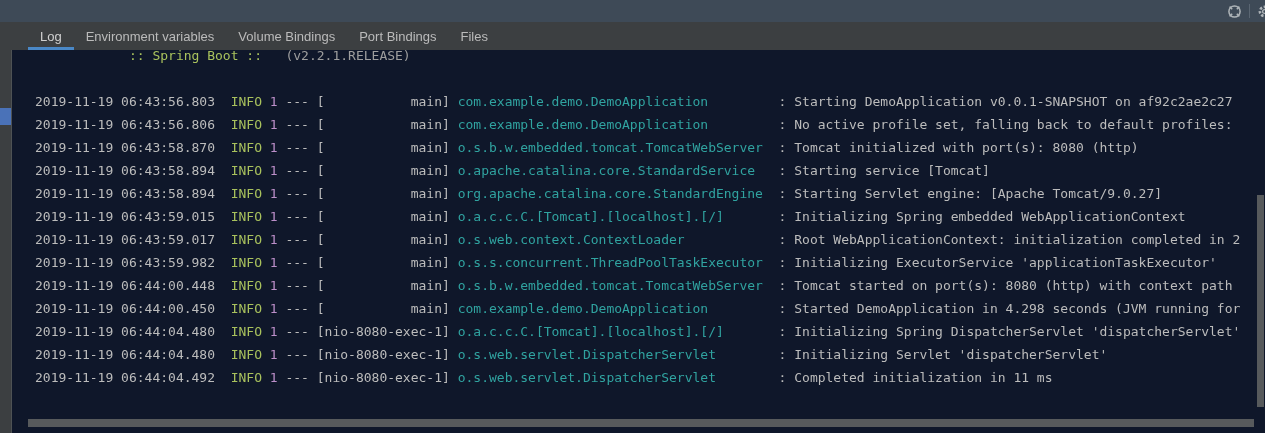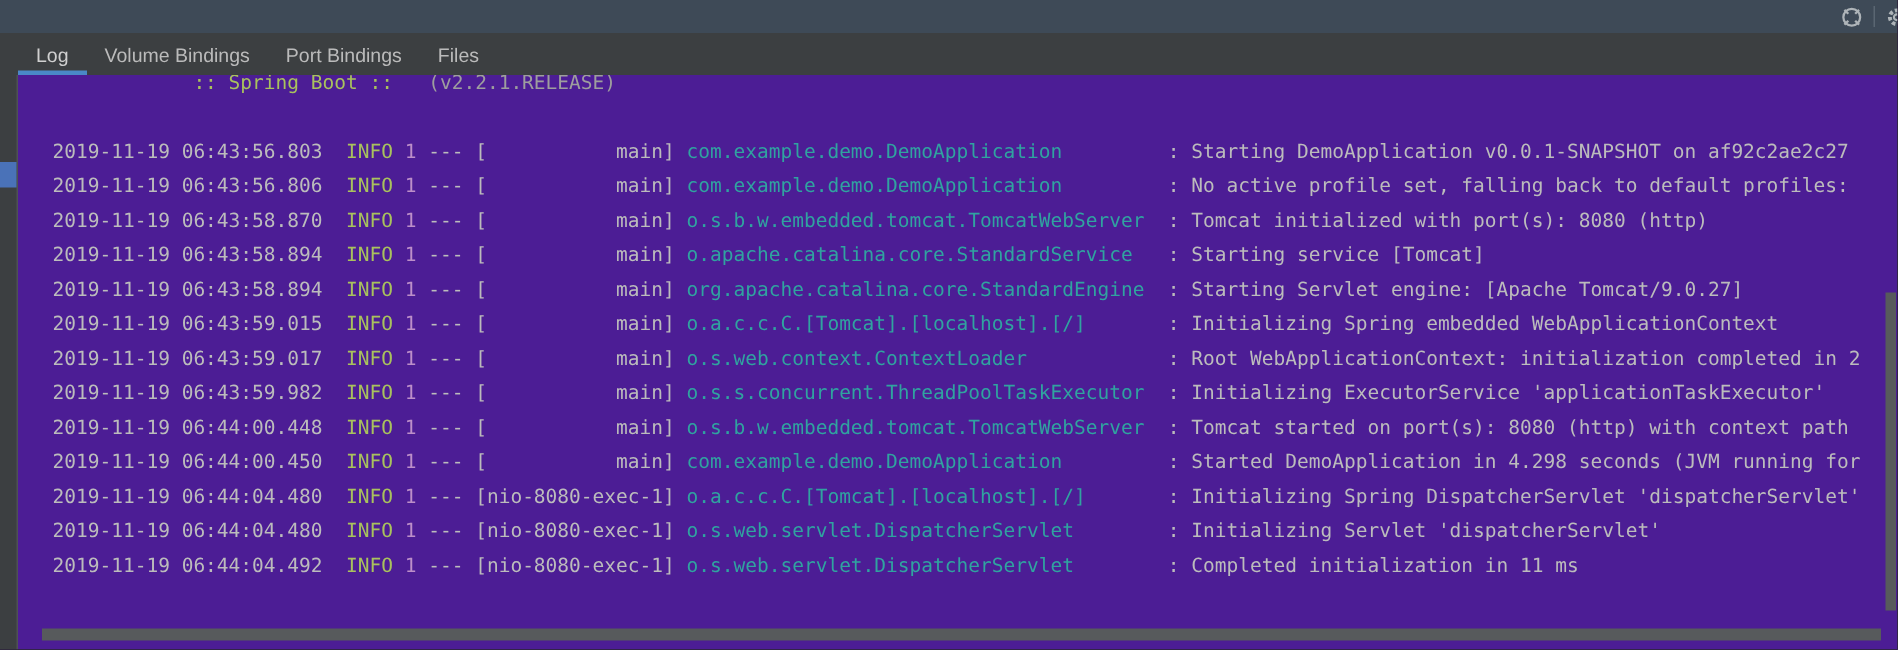--- a/index.html
+++ b/index.html
@@ -8,33 +8,33 @@
 
   
   .header{position:absolute;top:0;left:0;right:0;height:22px;background:#3e4a57;}
   .header-icons{position:absolute;right:0;top:0;height:22px;display:flex;align-items:center;}
   .hicon{width:17px;height:17px;display:flex;align-items:center;justify-content:center;cursor:pointer;}
   .icon-divider{width:1px;height:14px;background:#5a6672;margin:0 6px;}
   .gear-wrap{margin-right:-8px;} 
 
   
   .tabbar{position:absolute;top:22px;left:0;right:0;height:28px;background:#3c3f41;
-          display:flex;align-items:stretch;padding-left:12px;box-sizing:border-box;}
+          display:flex;align-items:stretch;padding-left:28px;box-sizing:border-box;}
   .tab{position:relative;display:flex;align-items:center;padding:0 12px;color:#bbbbbb;
        font-size:13px;white-space:nowrap;cursor:pointer;}
   .tab.active{color:#d0d0d0;}
   .tab.active::after{content:"";position:absolute;left:0;right:0;bottom:0;height:3px;background:#4a88c7;}
 
   
   .stripe{position:absolute;top:50px;left:0;bottom:0;width:11px;background:#3c3f41;
           border-right:1px solid #4e5254;box-sizing:content-box;}
   .stripe-indicator{position:absolute;top:58px;left:0;width:11px;height:17px;background:#4a72b8;}
 
   
-  .console{position:absolute;top:50px;left:12px;right:0;bottom:0;overflow:hidden;background:#4c1d95;}
+  .console{position:absolute;top:50px;left:12px;right:0;bottom:0;overflow:hidden;background:#0f172a;}
   .console pre{position:absolute;left:23px;top:-6px;margin:0;white-space:pre;
                font-family:"DejaVu Sans Mono",monospace;font-size:13px;line-height:23px;color:#bcbcbc;}
   .ts,.sep,.thr,.msg{color:#bcbcbc;}
   .lvl{color:#a9c25d;}
   .pid{color:#bc8fc9;}
   .lgr{color:#30a3a0;}
   .ver{color:#9e9e9e;}
 
   
   .vscroll{position:absolute;right:1px;top:145px;width:7px;height:212px;background:#575a5c;cursor:pointer;}
@@ -61,20 +61,21 @@
         <svg width="17" height="17" viewBox="0 0 17 17">
           <circle cx="8.5" cy="8.5" r="4.6" fill="none" stroke="#aeb4b8" stroke-width="2.6" stroke-dasharray="2.4 1.65"></circle>
           <circle cx="8.5" cy="8.5" r="1.9" fill="none" stroke="#aeb4b8" stroke-width="1.4"></circle>
         </svg>
       </div>
     </div>
   </div>
 
   <div class="tabbar">
       <div class="tab active">Log</div>
+      <div class="tab">Environment variables</div>
       <div class="tab">Volume Bindings</div>
       <div class="tab">Port Bindings</div>
       <div class="tab">Files</div>
     </div>
 
   <div class="stripe">
     <div class="stripe-indicator"></div>
   </div>
 
   <div class="console">

